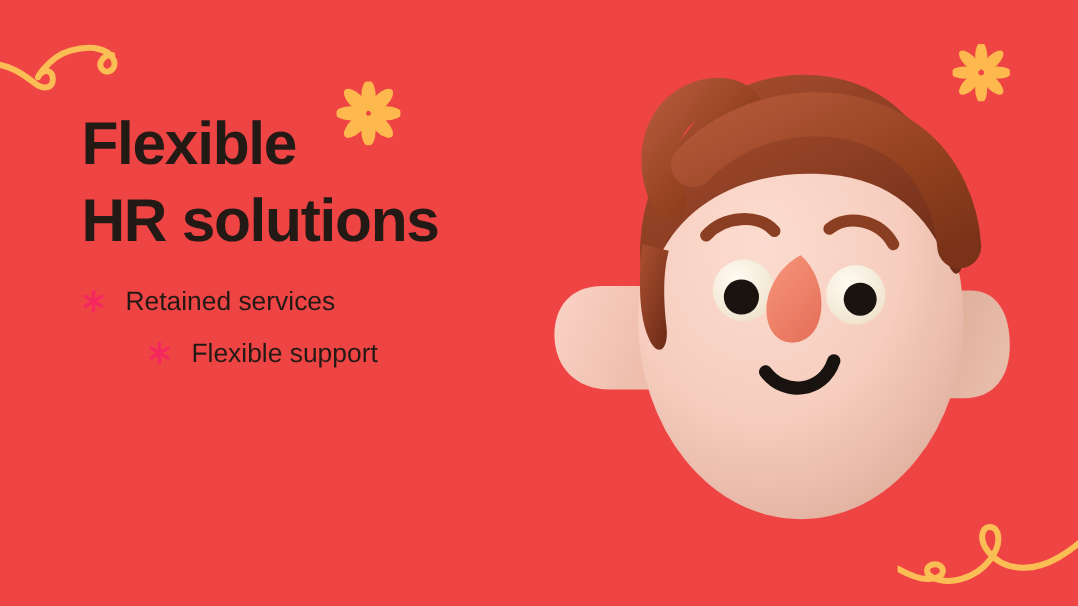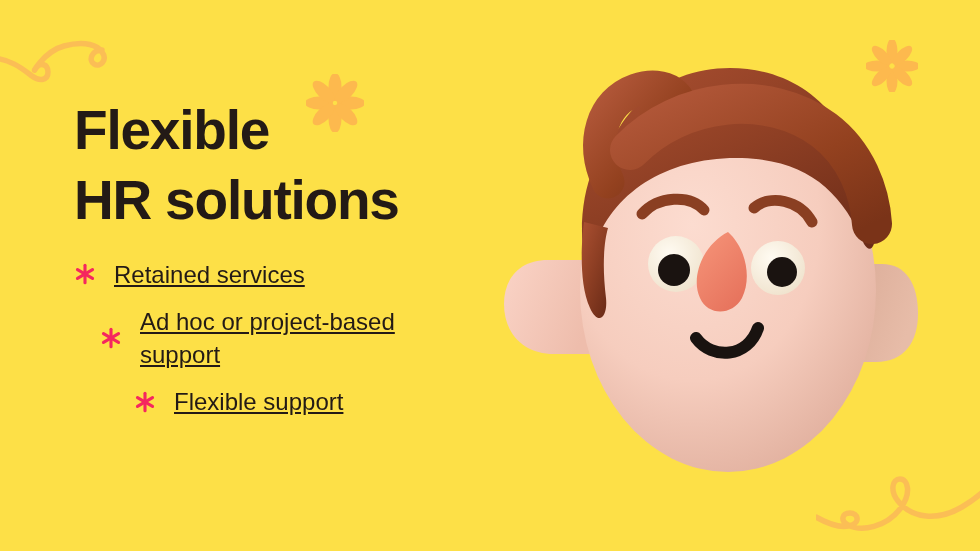--- a/index.html
+++ b/index.html
@@ -4,21 +4,21 @@
 <style>
   * { margin:0; padding:0; box-sizing:border-box; }
   html, body {
     width:980px; height:551px;
     overflow:hidden;
     font-family:"Liberation Sans", sans-serif;
   }
   #slide {
     position:relative;
     width:980px; height:551px;
-    background:#fde047;
+    background:#ef4444;
     overflow:hidden;
   }
 
   
   .deco { position:absolute; pointer-events:none; }
   #squiggle-tl { left:-10px;  top:18px;  }
   #squiggle-br { right:-6px;  bottom:10px; }
   #flower-mid  { left:306px;  top:74px;  }
   #flower-tr   { left:866px;  top:40px;  }
 
@@ -48,21 +48,20 @@
   .bullet-mark {
     flex:0 0 auto;
     width:22px; height:22px;
     display:block;
   }
   .bullet-text {
     font-size:24px;
     line-height:1.38;
     color:#231A16;
     white-space:pre-line;
-    text-decoration:underline;
   }
 
   
   #character {
     position:absolute;
     left:490px; top:42px;
     width:470px; height:440px;
   }
 </style>
 </head>
@@ -115,31 +114,20 @@
         <svg class="bullet-mark" viewBox="0 0 24 24">
           <g stroke="#F5275F" stroke-width="3.4" stroke-linecap="round">
             <line x1="12" y1="2.5" x2="12" y2="21.5"></line>
             <line x1="3.8" y1="7.2" x2="20.2" y2="16.8"></line>
             <line x1="3.8" y1="16.8" x2="20.2" y2="7.2"></line>
           </g>
         </svg>
         <span class="bullet-text">Retained services</span>
       </li>
 
-      <li class="bullet-row indent-1">
-        <svg class="bullet-mark" viewBox="0 0 24 24">
-          <g stroke="#F5275F" stroke-width="3.4" stroke-linecap="round">
-            <line x1="12" y1="2.5" x2="12" y2="21.5"></line>
-            <line x1="3.8" y1="7.2" x2="20.2" y2="16.8"></line>
-            <line x1="3.8" y1="16.8" x2="20.2" y2="7.2"></line>
-          </g>
-        </svg>
-        <span class="bullet-text">Ad hoc or project-based
-support</span>
-      </li>
 
       <li class="bullet-row indent-2">
         <svg class="bullet-mark" viewBox="0 0 24 24">
           <g stroke="#F5275F" stroke-width="3.4" stroke-linecap="round">
             <line x1="12" y1="2.5" x2="12" y2="21.5"></line>
             <line x1="3.8" y1="7.2" x2="20.2" y2="16.8"></line>
             <line x1="3.8" y1="16.8" x2="20.2" y2="7.2"></line>
           </g>
         </svg>
         <span class="bullet-text">Flexible support</span>

